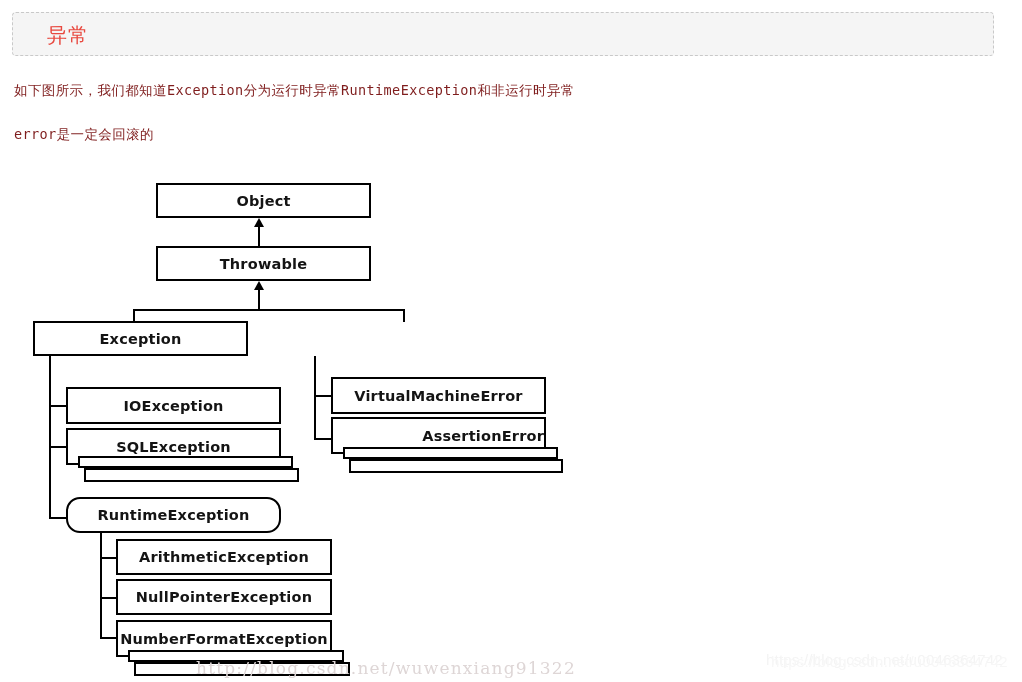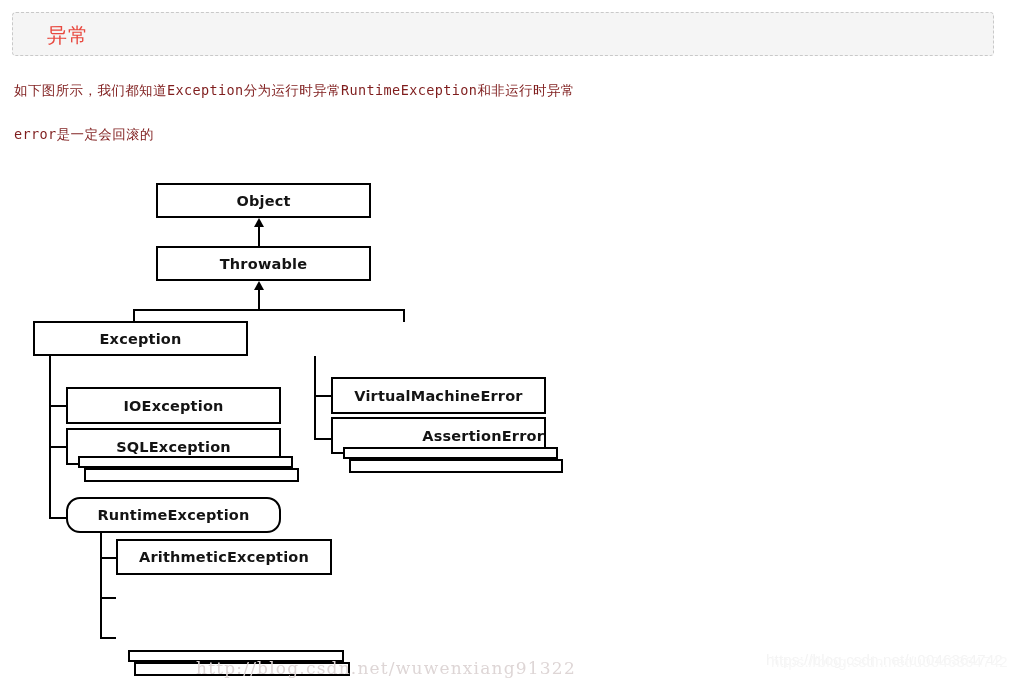--- a/index.html
+++ b/index.html
@@ -191,21 +191,27 @@
 
   <div class="conn-v" style="left:100px; top:533px; height:106px;"></div>
   <div class="conn-h" style="left:100px; top:557px; width:16px;"></div>
   <div class="conn-h" style="left:100px; top:597px; width:16px;"></div>
   <div class="conn-h" style="left:100px; top:637px; width:16px;"></div>
 
   <div class="node-box" style="left:116px; top:539px; width:216px; height:36px;">
     <span class="node-label">ArithmeticException</span>
   </div>
 
-
+  <div class="node-box" style="left:116px; top:579px; width:216px; height:36px;">
+    <span class="node-label">NullPointerException</span>
+  </div>
+
+  <div class="node-box" style="left:116px; top:620px; width:216px; height:37px;">
+    <span class="node-label">NumberFormatException</span>
+  </div>
 
   <div class="node-box stacked-blank" style="left:128px; top:650px; width:216px; height:12px;"></div>
   <div class="node-box stacked-blank" style="left:134px; top:662px; width:216px; height:14px;"></div>
 
   <div class="conn-v" style="left:314px; top:356px; height:84px;"></div>
   <div class="conn-h" style="left:314px; top:395px; width:17px;"></div>
   <div class="conn-h" style="left:314px; top:438px; width:17px;"></div>
 
   <div class="node-box" style="left:331px; top:377px; width:215px; height:37px;">
     <span class="node-label">VirtualMachineError</span>

